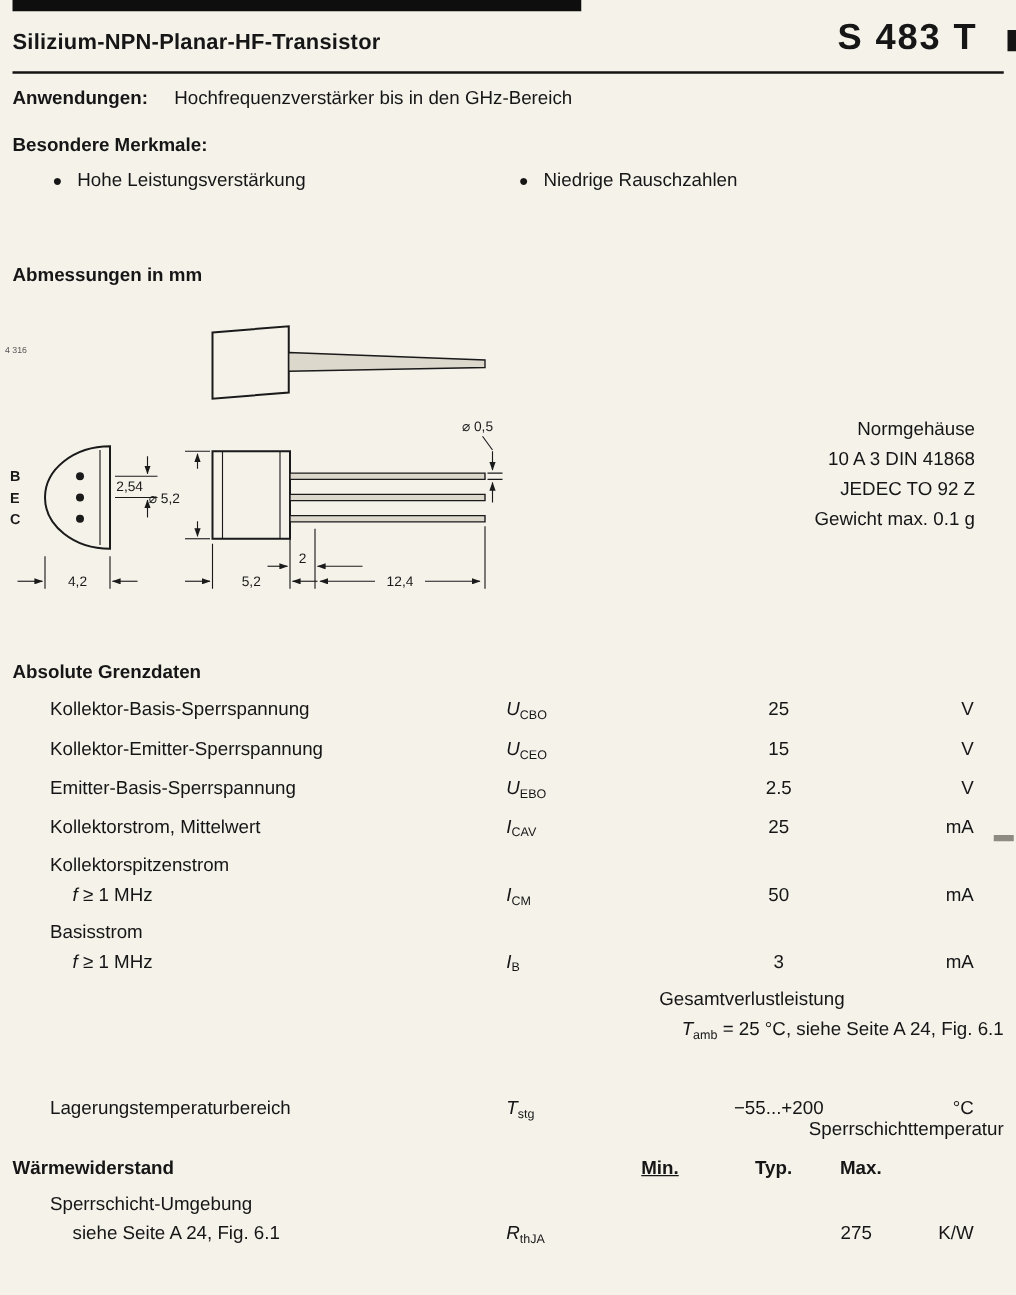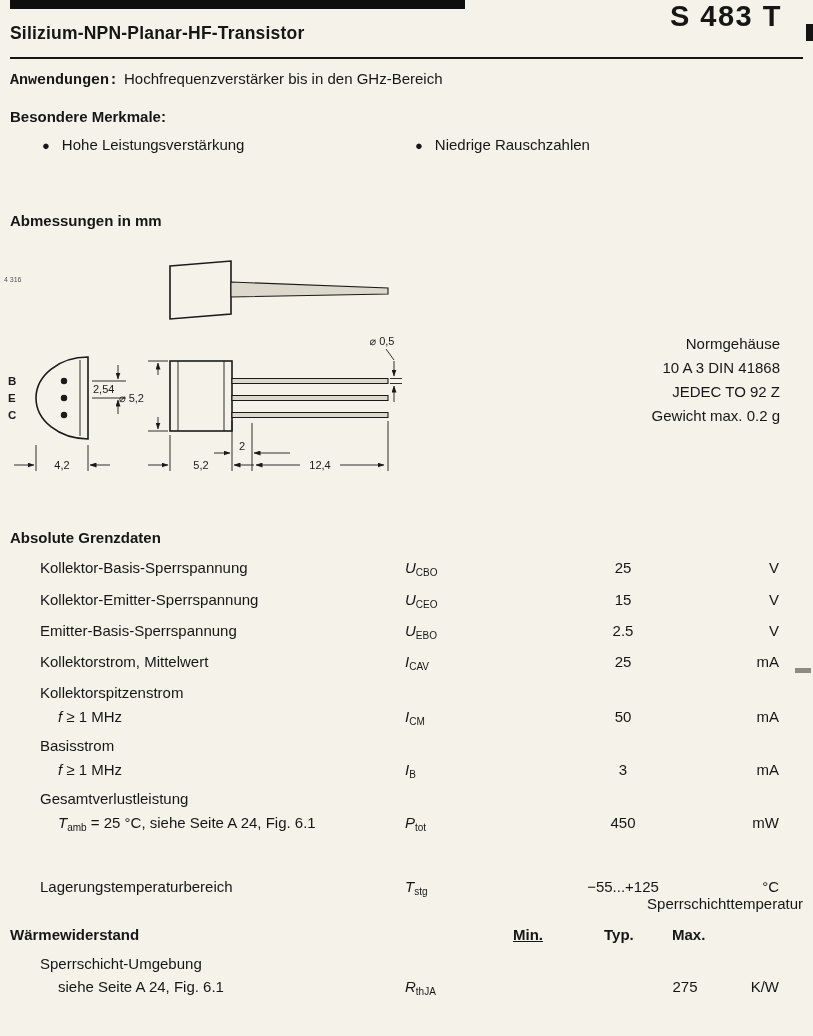--- a/index.html
+++ b/index.html
@@ -8,24 +8,24 @@
     background:#f5f2ea; color:#161616; overflow:hidden;
     font-family:"Liberation Sans", sans-serif; font-size:15px;
   }
   .abs{position:absolute;}
   
   .top-bar{left:10px; top:0; width:455px; height:9px; background:#0e0e0e;}
   .edge-mark-1{right:0; top:24px; width:7px; height:17px; background:#141414;}
   .edge-mark-2{right:2px; top:668px; width:16px; height:5px; background:#8d8b82;}
   
   .title{left:10px; top:23px; font-size:17.5px; font-weight:bold; letter-spacing:.2px;}
-  .part{right:31px; top:0; font-size:29px; font-weight:bold; letter-spacing:1.5px;}
+  .part{right:31px; top:14px; font-size:29px; font-weight:bold; letter-spacing:1.5px;}
   .rule{left:10px; top:57px; width:793px; height:2px; background:#141414;}
   .applications{left:10px; top:70px;}
-  .applications b{margin-right:6px;font-family:Liberation Mono, monospace;}
+  .applications b{margin-right:21px;}
   .features-heading{left:10px; top:108px; font-weight:bold;}
   .feature-1{left:42px; top:136px;}
   .feature-2{left:415px; top:136px;}
   .bullet{margin-right:12px; font-size:13px;}
   .dim-heading{left:10px; top:212px; font-weight:bold;}
   
   .drawing{left:0; top:253px;}
   .ln path,.ln line,.ln rect{stroke:#1a1a1a; stroke-width:1.6; fill:none;}
   .ln .lead{fill:#dcd8cb; stroke:#1a1a1a; stroke-width:1.1;}
   .ln .thin, .thin{stroke:#1a1a1a; stroke-width:.9; fill:none;}
@@ -162,21 +162,21 @@
       <line x1="394" y1="149" x2="394" y2="133" marker-end="url(#ar)"></line>
       <line x1="390" y1="125.5" x2="402" y2="125.5"></line>
       <line x1="390" y1="130.5" x2="402" y2="130.5"></line>
     </g>
   </svg>
 
   <div class="abs package-info">
     <div>Normgehäuse</div>
     <div>10 A 3 DIN 41868</div>
     <div>JEDEC TO 92 Z</div>
-    <div>Gewicht max. 0.2 g</div>
+    <div>Gewicht max. 0.1 g</div>
   </div>
 
   <div class="abs limits-heading">Absolute Grenzdaten</div>
 
   <div class="lrow" style="top:556px; height:24px;">
     <div class="c-label">
         <div>Kollektor-Basis-Sperrspannung</div>
       </div>
     <div class="c-sym"><span class="ital">U</span><sub>CBO</sub></div>
     <div class="c-val">25</div>
@@ -223,21 +223,21 @@
   <div class="lrow" style="top:735px; height:47px;">
     <div class="c-label">
       <div>Basisstrom</div>
       <div class="cond"><span class="ital">f</span><span> ≥ 1 MHz</span></div>
     </div>
     <div class="c-sym"><span class="ital">I</span><sub>B</sub></div>
     <div class="c-val">3</div>
     <div class="c-unit">mA</div>
   </div>
 
-  <div class="lrow" style="top:788px; height:47px;">
+  <div class="lrow" style="top:788px; height:47px;flex-direction:column;">
     <div class="c-label">
       <div>Gesamtverlustleistung</div>
       <div class="cond"><span class="ital">T</span><sub>amb</sub><span> = 25 °C, siehe Seite A 24, Fig. 6.1</span></div>
     </div>
     <div class="c-sym"><span class="ital">P</span><sub>tot</sub></div>
     <div class="c-val">450</div>
     <div class="c-unit">mW</div>
   </div>
 
   <div class="lrow" style="top:892px; height:24px;flex-direction:column;">
@@ -247,21 +247,21 @@
     <div class="c-sym"><span class="ital">T</span><sub>j</sub></div>
     <div class="c-val">125</div>
     <div class="c-unit">°C</div>
   </div>
 
   <div class="lrow" style="top:875px; height:24px;">
     <div class="c-label">
         <div>Lagerungstemperaturbereich</div>
       </div>
     <div class="c-sym"><span class="ital">T</span><sub>stg</sub></div>
-    <div class="c-val">−55...+125</div>
+    <div class="c-val">−55...+200</div>
     <div class="c-unit">°C</div>
   </div>
 
   <div class="abs th-heading">Wärmewiderstand</div>
   <div class="abs th-min">Min.</div>
   <div class="abs th-typ">Typ.</div>
   <div class="abs th-max">Max.</div>
 
   <div class="abs th-label">Sperrschicht-Umgebung</div>
   <div class="abs th-cond">siehe Seite A 24, Fig. 6.1</div>

